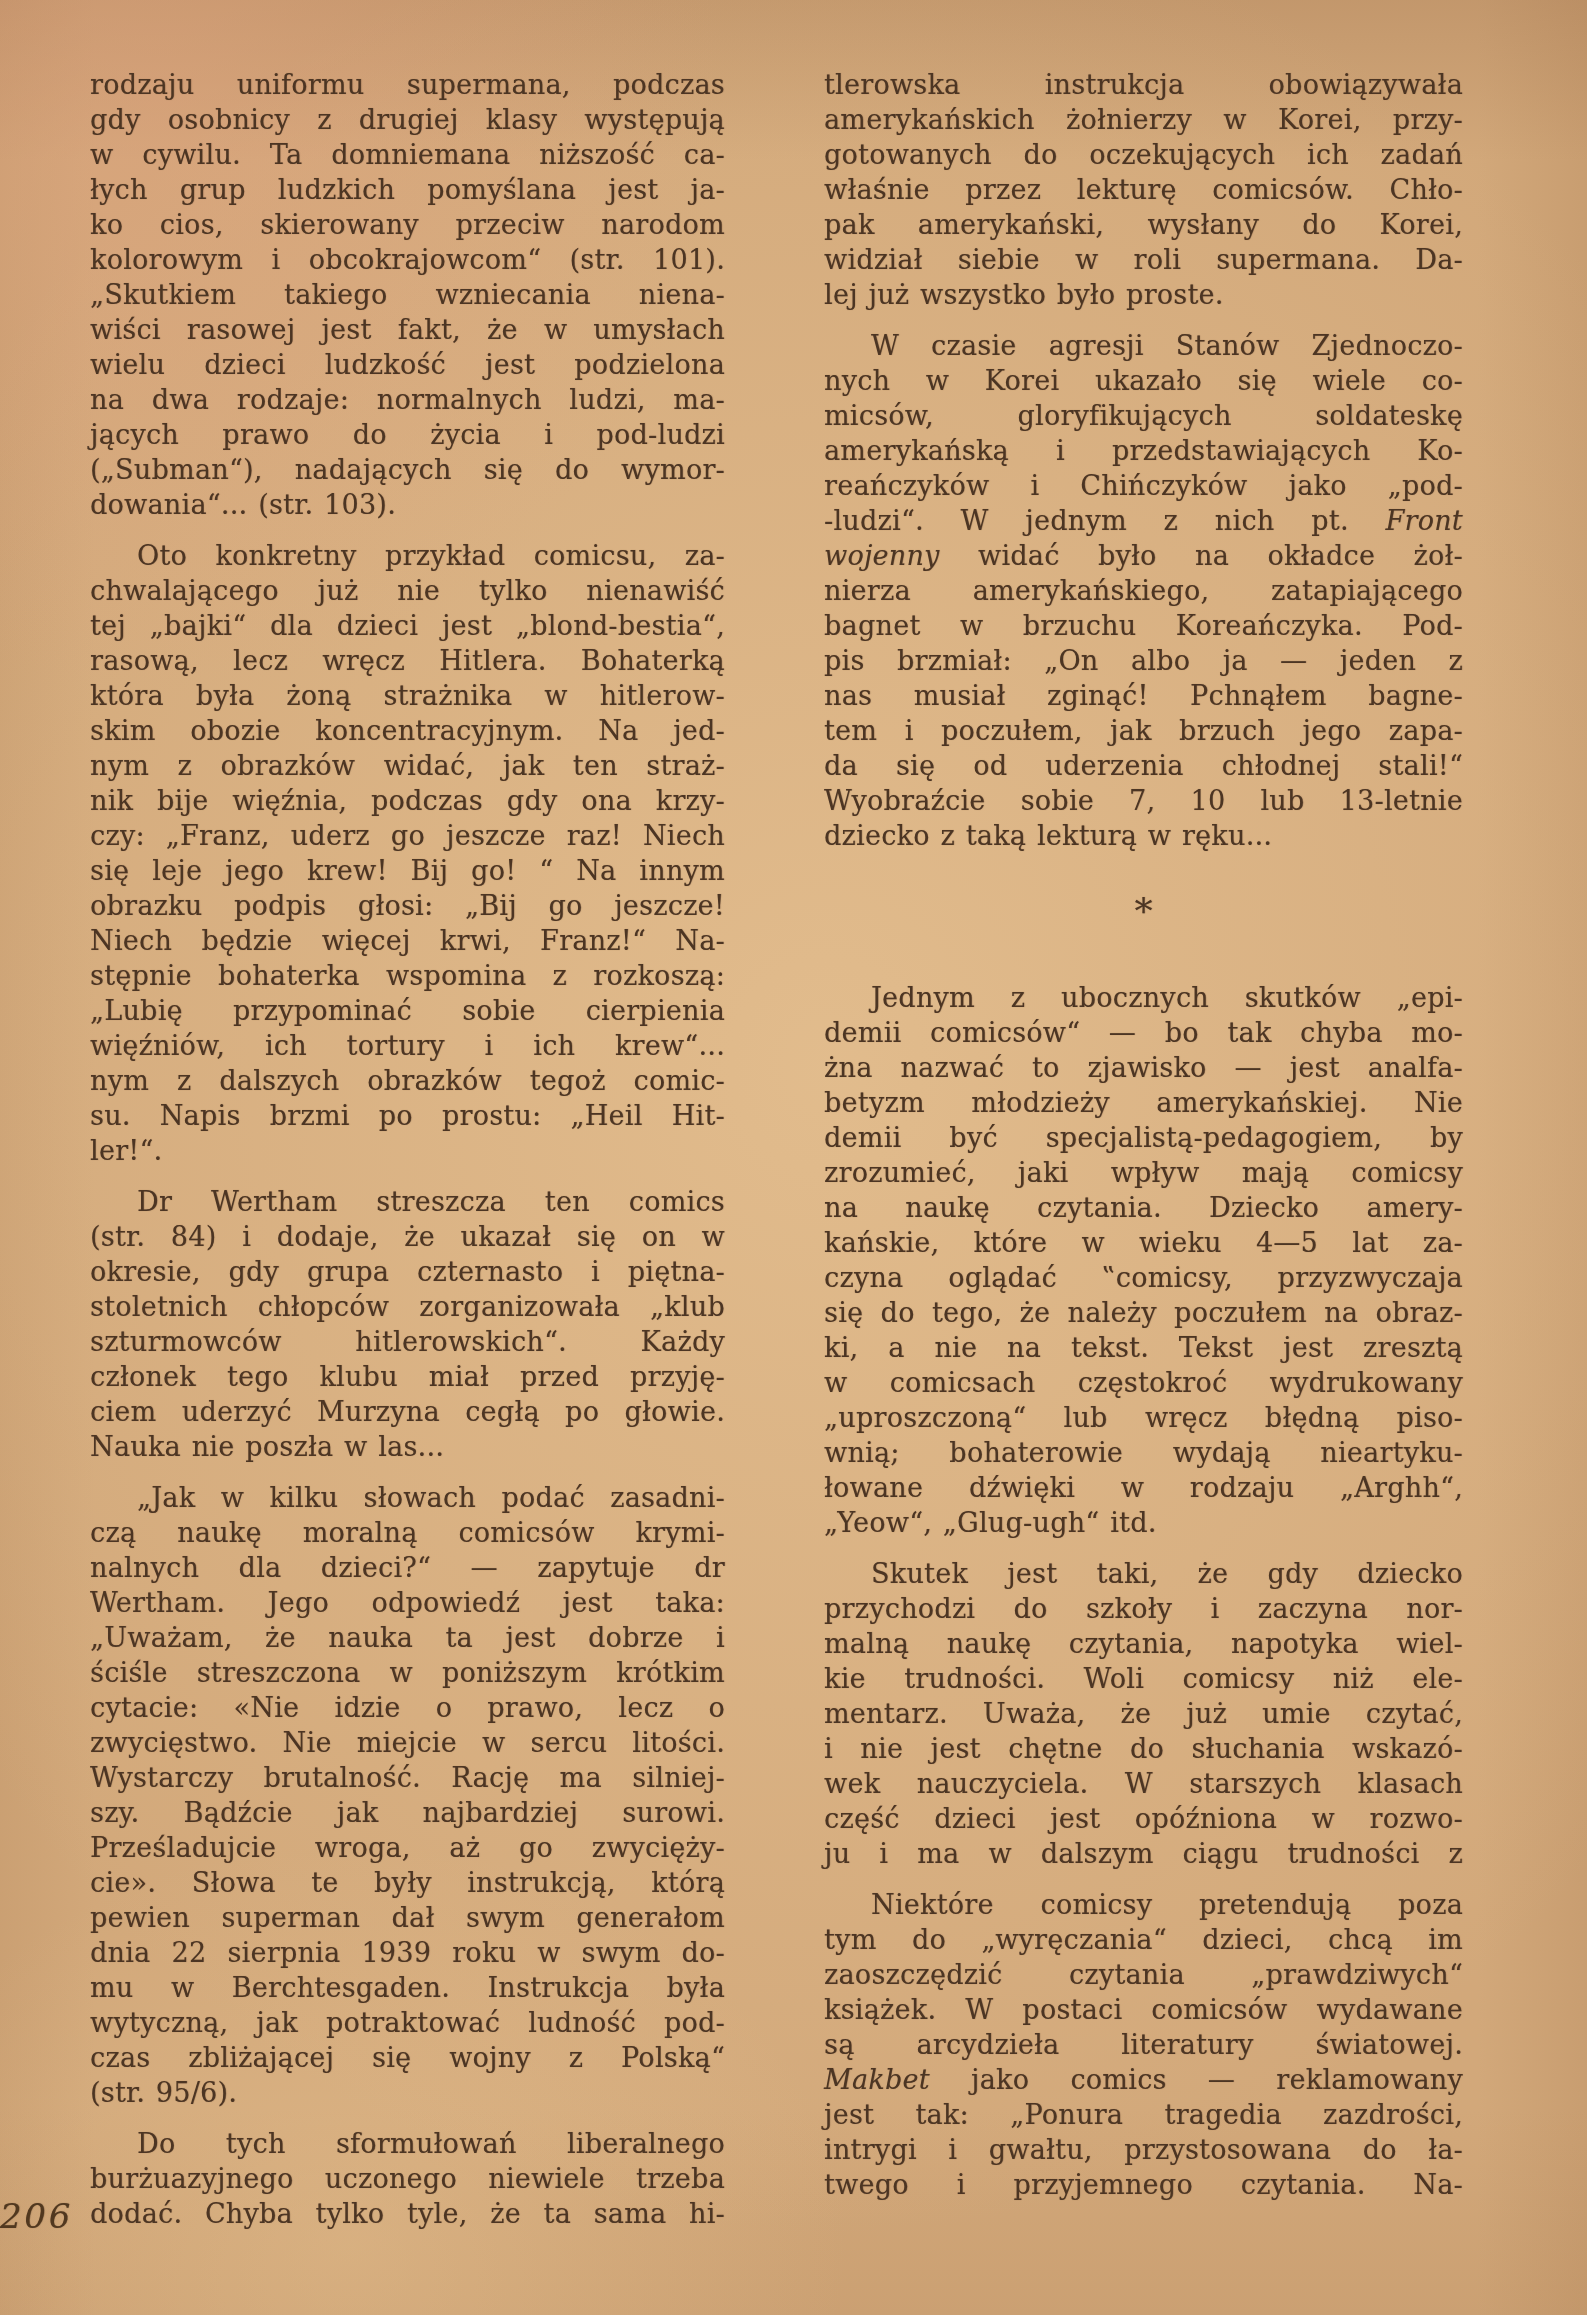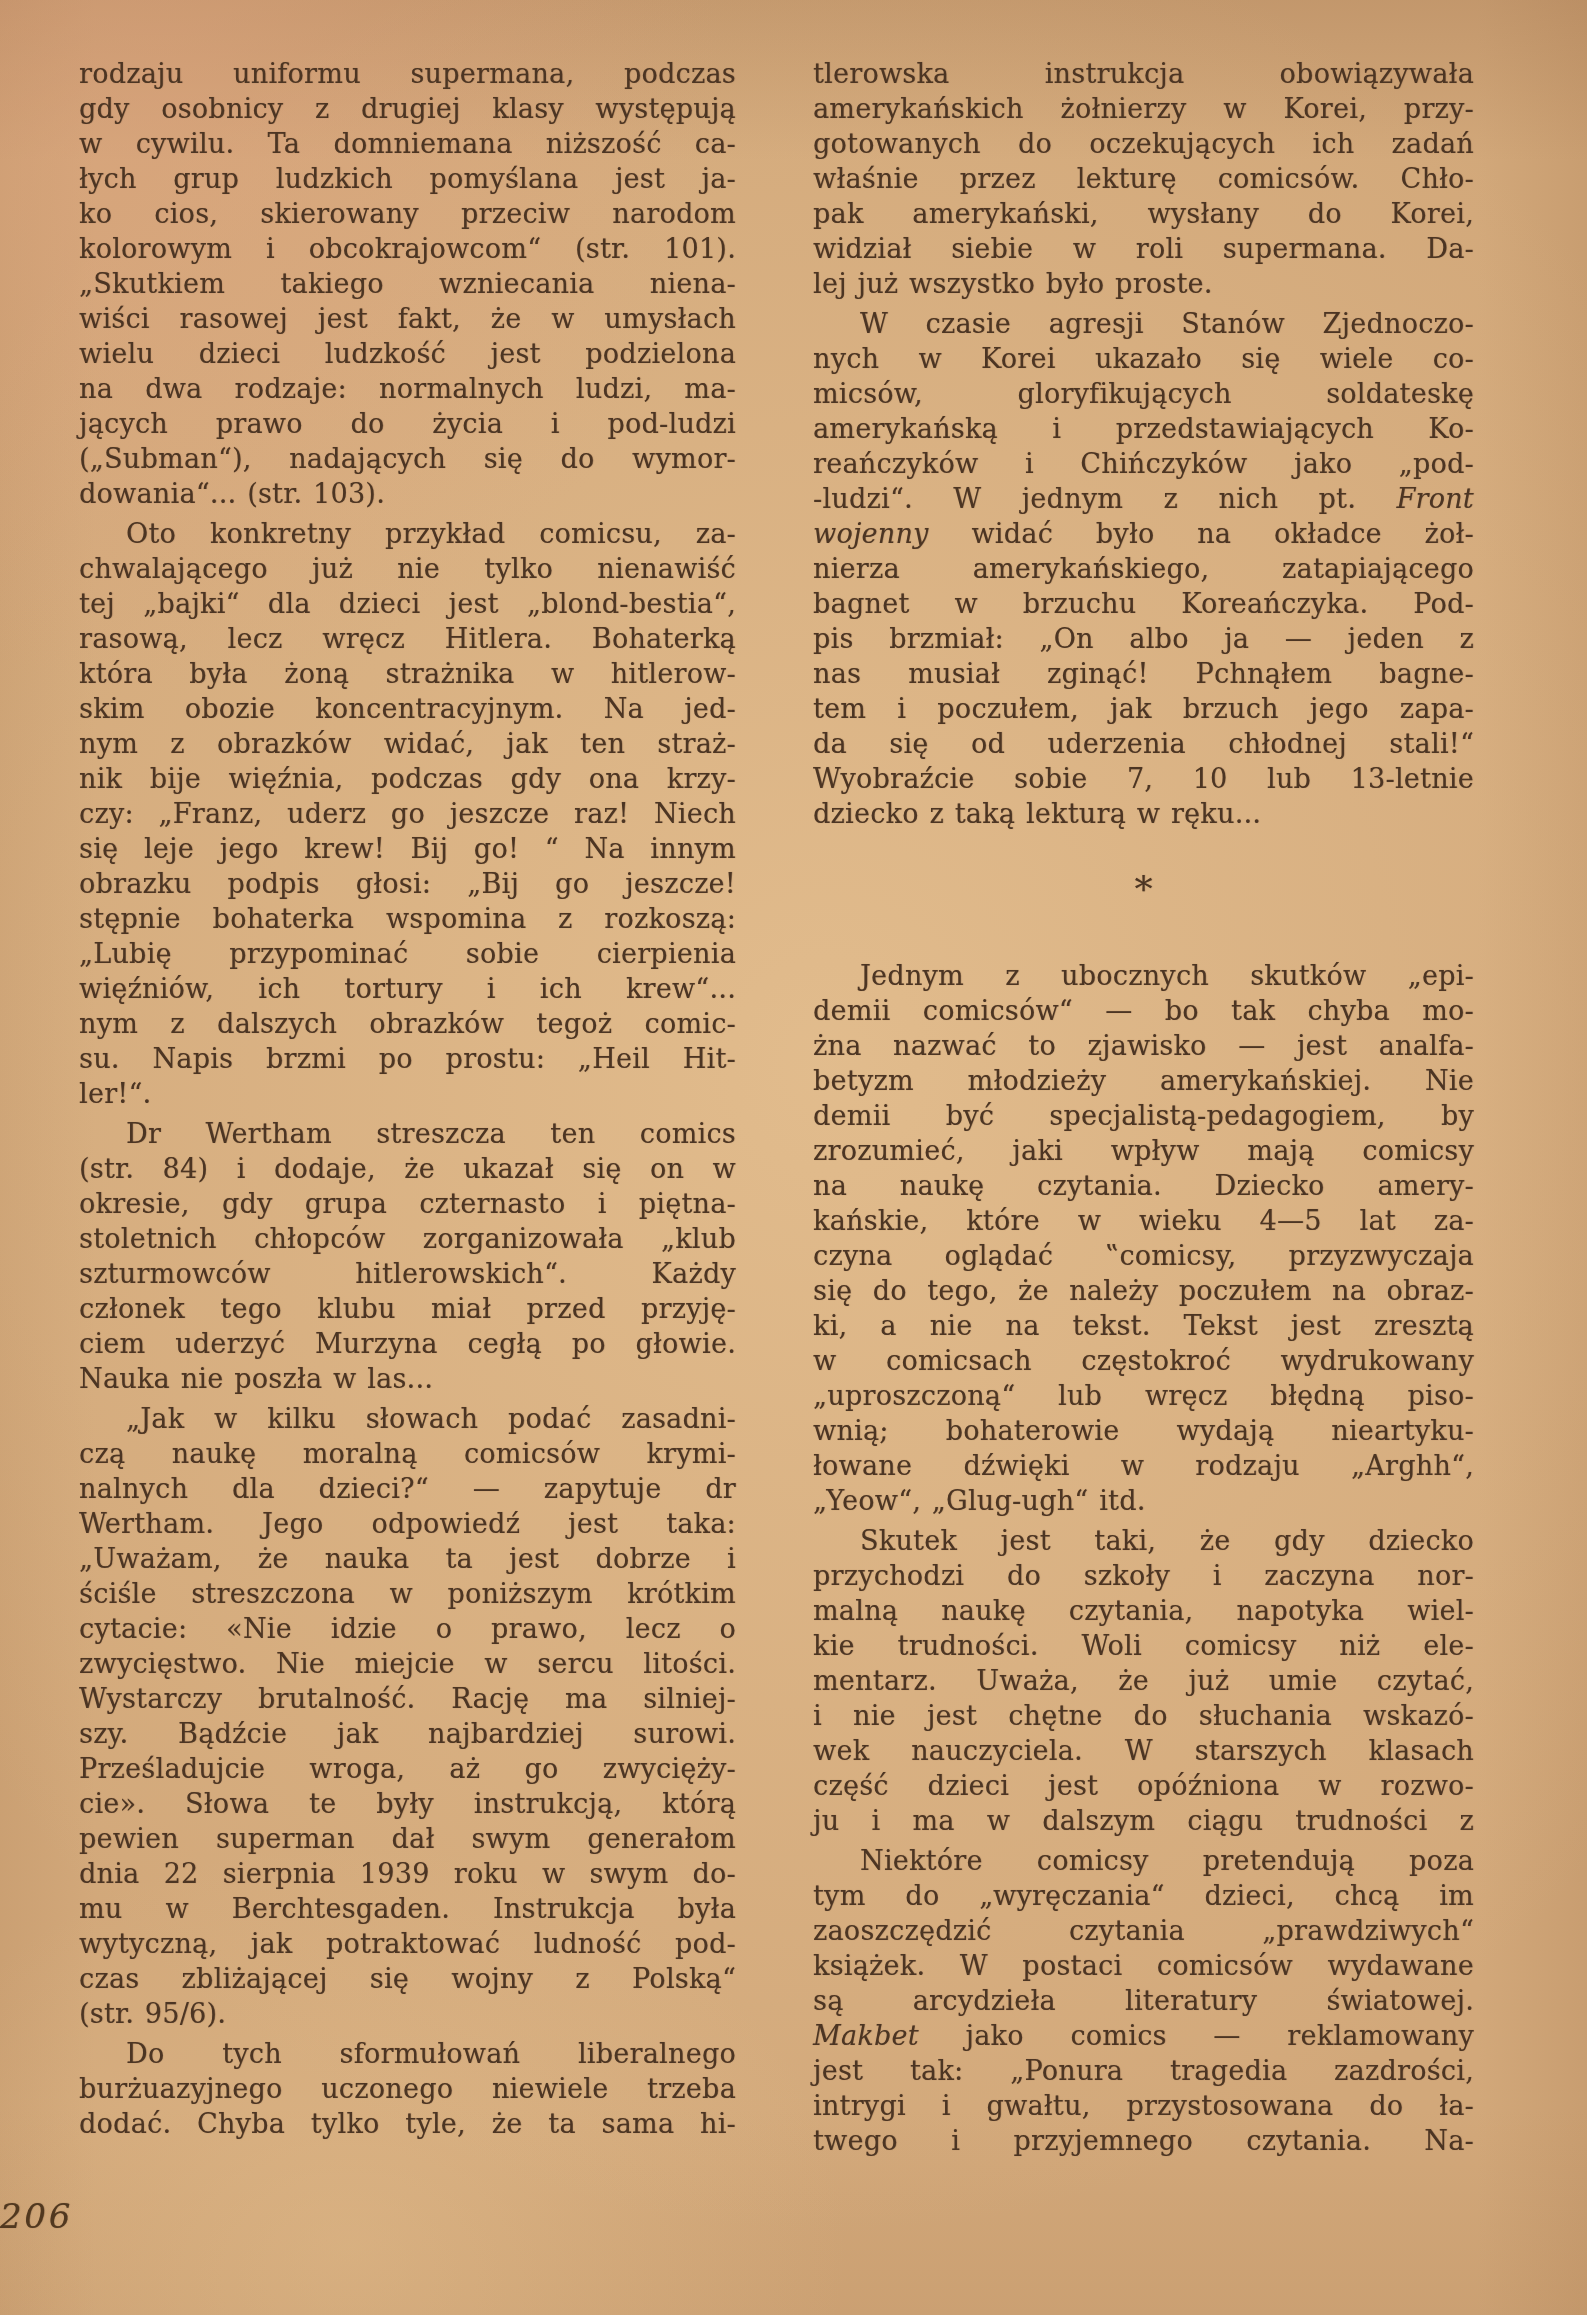--- a/index.html
+++ b/index.html
@@ -19,21 +19,21 @@
       linear-gradient(180deg, rgba(140,92,58,0.22), rgba(140,92,58,0) 7%),
       linear-gradient(0deg,   rgba(160,112,68,0.14), rgba(160,112,68,0) 9%),
       linear-gradient(90deg,  rgba(150,102,62,0.12), rgba(150,102,62,0) 6%, rgba(150,102,62,0) 93%, rgba(150,102,62,0.16));
   }
   .column {
     position: absolute;
     top: 51px;
   }
   .column.left  { left: 74px;  width: 667px; }
   .column.right { left: 808px; width: 671px; }
-  .block { margin: 5px; }
+  .block { margin: 16px; }
   .line {
     font-size: 27px;
     line-height: 35px;
     color: #4c3523;
     text-align: justify;
     text-align-last: justify;
     -moz-text-align-last: justify;
     word-spacing: 0.07em;
     letter-spacing: 0.01em;
     text-shadow: 0.4px 0.4px 0.8px rgba(70,45,28,0.45);
@@ -87,20 +87,21 @@
         <div class="line">chwalającego już nie tylko nienawiść</div>
         <div class="line">tej „bajki“ dla dzieci jest „blond-bestia“,</div>
         <div class="line">rasową, lecz wręcz Hitlera. Bohaterką</div>
         <div class="line">która była żoną strażnika w hitlerow-</div>
         <div class="line">skim obozie koncentracyjnym. Na jed-</div>
         <div class="line">nym z obrazków widać, jak ten straż-</div>
         <div class="line">nik bije więźnia, podczas gdy ona krzy-</div>
         <div class="line">czy: „Franz, uderz go jeszcze raz! Niech</div>
         <div class="line">się leje jego krew! Bij go! “ Na innym</div>
         <div class="line">obrazku podpis głosi: „Bij go jeszcze!</div>
+        <div class="line">Niech będzie więcej krwi, Franz!“ Na-</div>
         <div class="line">stępnie bohaterka wspomina z rozkoszą:</div>
         <div class="line">„Lubię przypominać  sobie cierpienia</div>
         <div class="line">więźniów, ich tortury  i  ich krew“...</div>
         <div class="line">nym z dalszych obrazków tegoż comic-</div>
         <div class="line">su. Napis brzmi po prostu: „Heil Hit-</div>
         <div class="line end">ler!“.</div>
       </div>
       <div class="block">
         <div class="line indent">Dr Wertham streszcza ten comics</div>
         <div class="line">(str. 84) i dodaje, że ukazał się on w</div>

